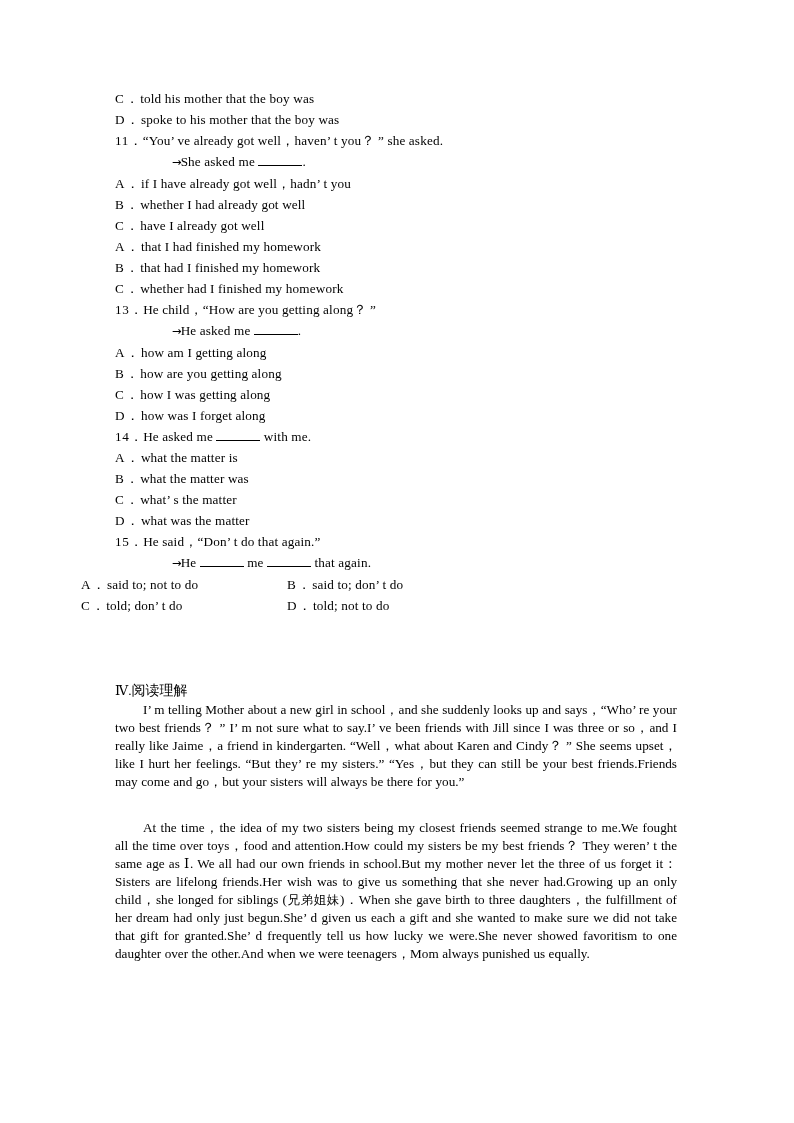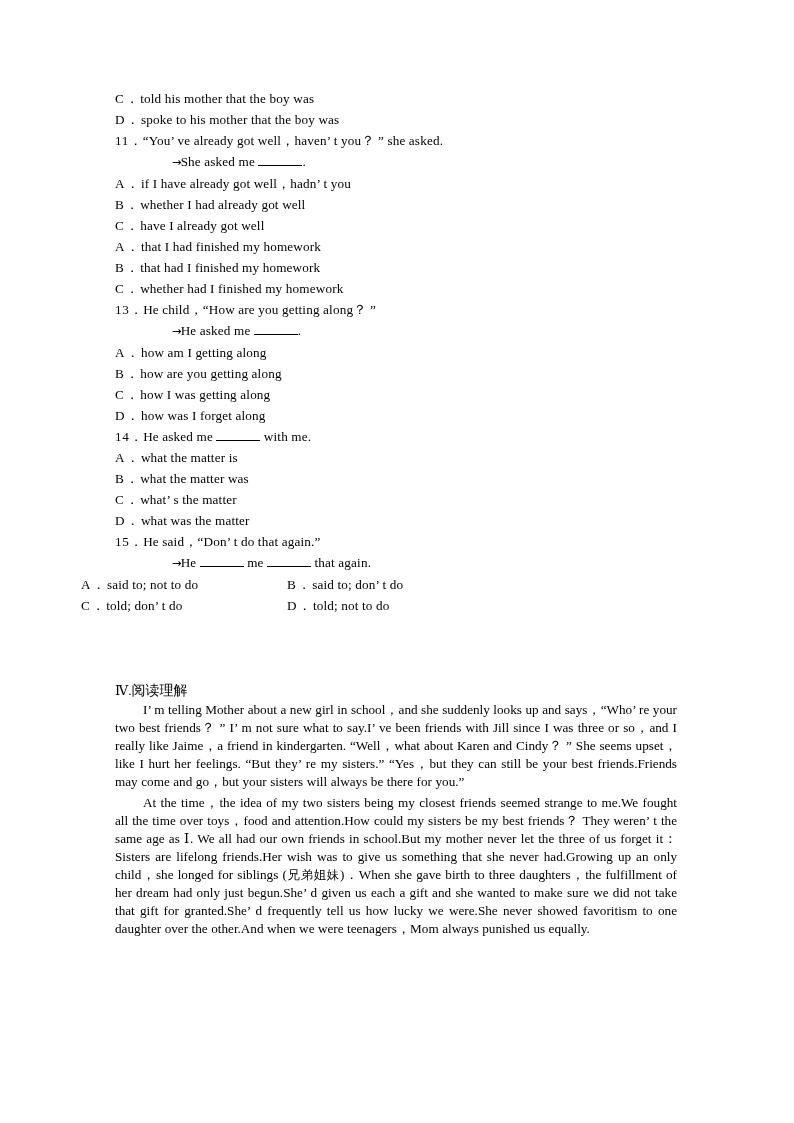--- a/index.html
+++ b/index.html
@@ -91,21 +91,21 @@
   .para {
     font-size: 13.2px;
     line-height: 18px;
     text-align: justify;
     text-justify: inter-word;
     text-indent: 28px;
     margin: 0;
     word-spacing: 0.2px;
   }
   .para.p2 {
-    margin-top: 3px;
+    margin-top: 28px;
   }
   .para .cn {
     font-family: "DejaVu Sans", "Liberation Sans", sans-serif;
     font-size: 12.4px;
   }
 </style>
 </head>
 <body>
 
 <div class="page">

